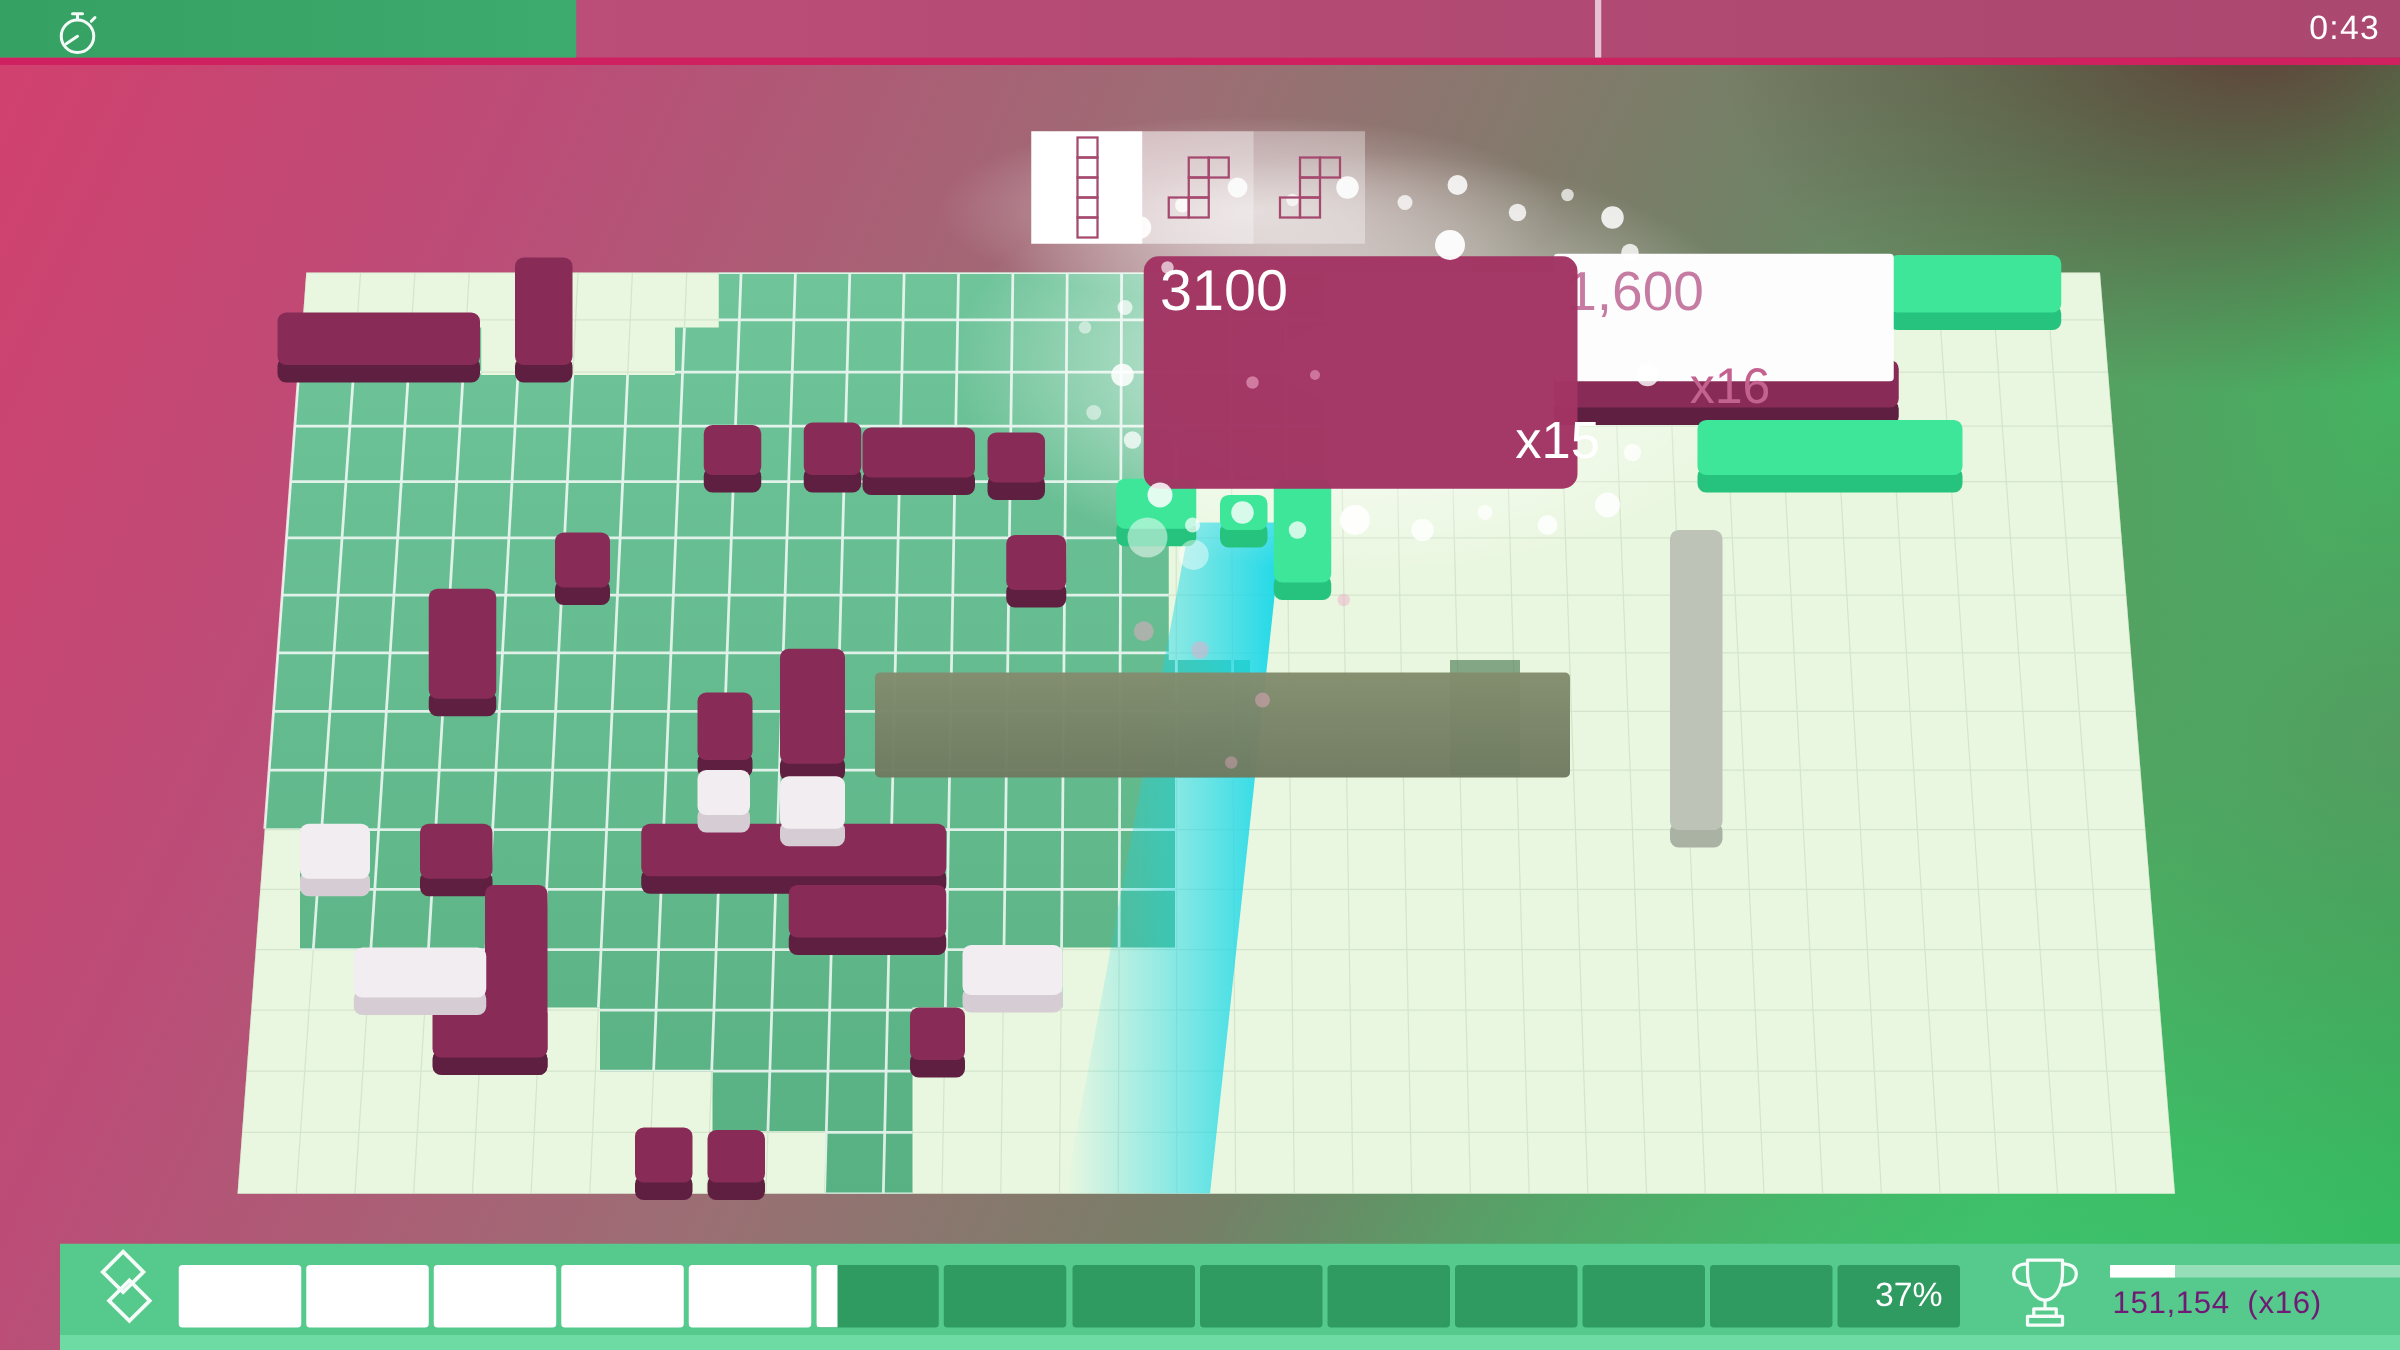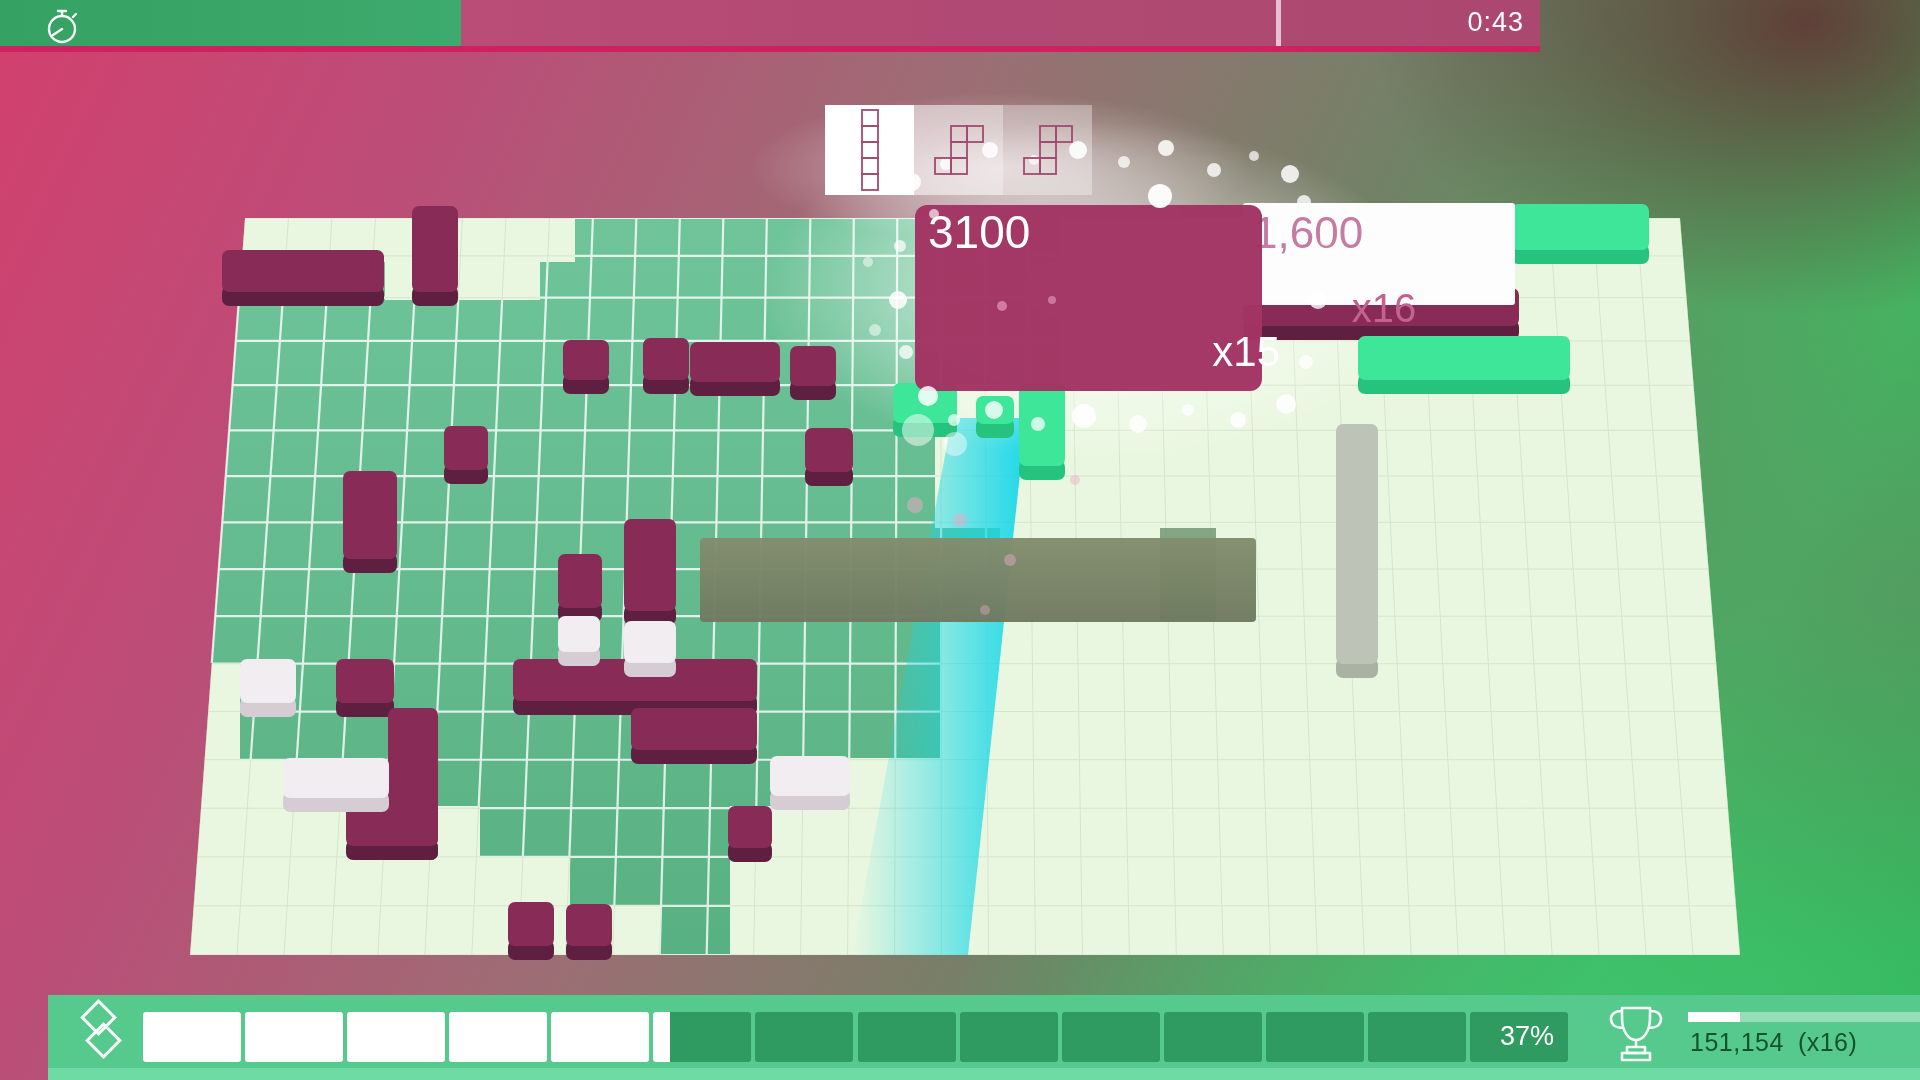--- a/index.html
+++ b/index.html
@@ -6,21 +6,21 @@
   .stage{position:relative;width:1920px;height:1080px;overflow:hidden;
     font-family:"Liberation Sans", sans-serif;
     background:
       radial-gradient(620px 420px at 94% 2%, rgba(96,58,54,.95), rgba(96,58,54,0) 70%),
       radial-gradient(700px 500px at 100% 55%, rgba(104,136,102,.55), rgba(104,136,102,0) 75%),
       radial-gradient(900px 500px at 85% 100%, rgba(62,196,112,.9), rgba(62,196,112,0) 78%),
       linear-gradient(115deg,#d2406e 0%,#bb4d77 20%,#9b6f74 42%,#6f8365 62%,#3fb95f 85%,#2eb152 100%);
   }
   svg text{font-family:"Liberation Sans", sans-serif;}
   
-  .topbar{position:absolute;left:0;top:0;width:1540px;height:46px;
+  .topbar{position:absolute;left:0;top:0;width:1920px;height:46px;
     background:linear-gradient(90deg,#c2507c,#b24a74 55%,#ab4870);
     border-bottom:6px solid #cf2060;text-align:center;}
   .topbar-fill{position:absolute;left:0;top:0;height:46px;
     background:linear-gradient(90deg,#35a163,#3dab6d);}
   .topbar-divider{position:absolute;top:0;width:5px;height:46px;background:#e9cdd9;opacity:.92;}
   .timer-text{position:absolute;right:16px;top:7px;color:#fff;font-size:27px;letter-spacing:1px;}
   .stopwatch{position:absolute;left:42px;top:6px;}
   
   .pieces{position:absolute;left:825px;top:105px;height:90px;display:flex;}
   .piece-box{width:89px;height:90px;display:flex;align-items:center;justify-content:center;}
@@ -29,21 +29,21 @@
   .bottombar-strip{position:absolute;left:0;bottom:0;width:100%;height:12px;background:#6edba4;}
   .blocks-icon{position:absolute;left:22px;top:3px;}
   .progress{position:absolute;left:95px;top:17px;width:1425px;height:50px;}
   .seg{position:absolute;top:0;height:50px;border-radius:3px;background:#2f9b61;overflow:hidden;}
   .seg .part{position:absolute;left:0;top:0;height:50px;background:#ffffff;}
   .seg.full{background:#ffffff;}
   .progress-label{position:absolute;right:14px;top:9px;color:#fff;font-size:27px;}
   .trophy{position:absolute;left:1560px;top:8px;}
   .mini-track{position:absolute;left:1640px;top:17px;width:235px;height:10px;background:rgba(255,255,255,.38);}
   .mini-fill{height:10px;background:#fff;}
-  .score-line{position:absolute;left:1642px;top:33px;color:#14532d;font-size:25px;letter-spacing:.5px;}
+  .score-line{position:absolute;left:1642px;top:33px;color:#701a75;font-size:25px;letter-spacing:.5px;}
   .score-line .mult{margin-left:14px;}
   #board{position:absolute;left:0;top:0;}
 </style>
 </head>
 <body>
 
 <div class="stage">
 
   <svg id="board" width="1920" height="1080" viewBox="0 0 1920 1080">
       <defs>

